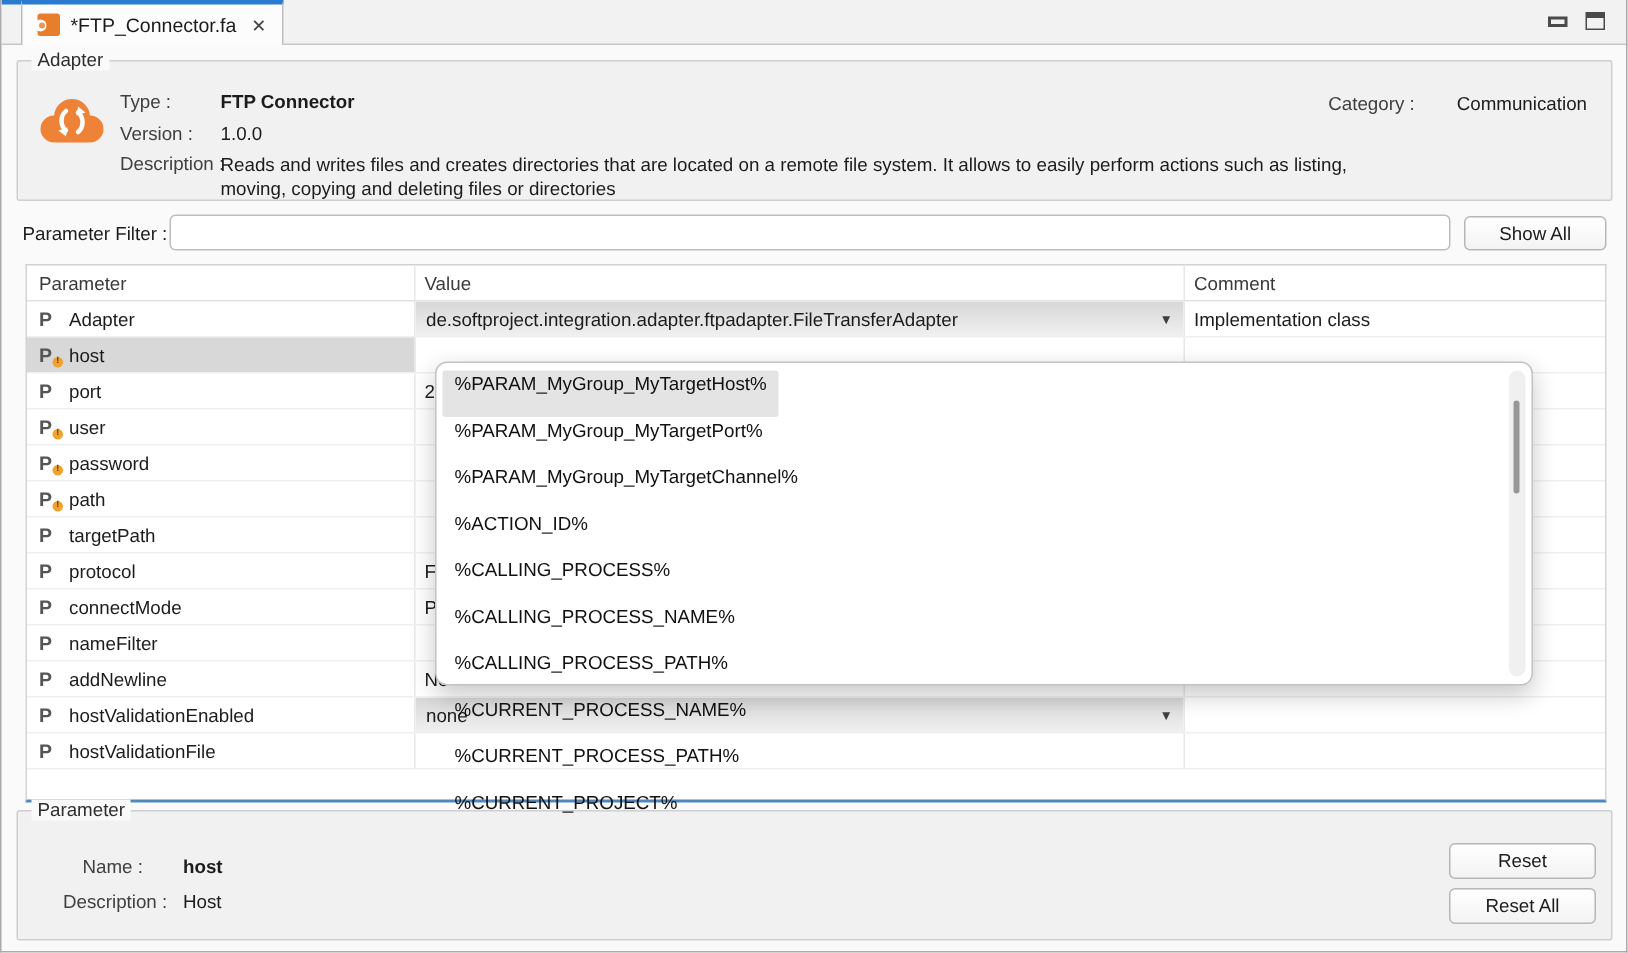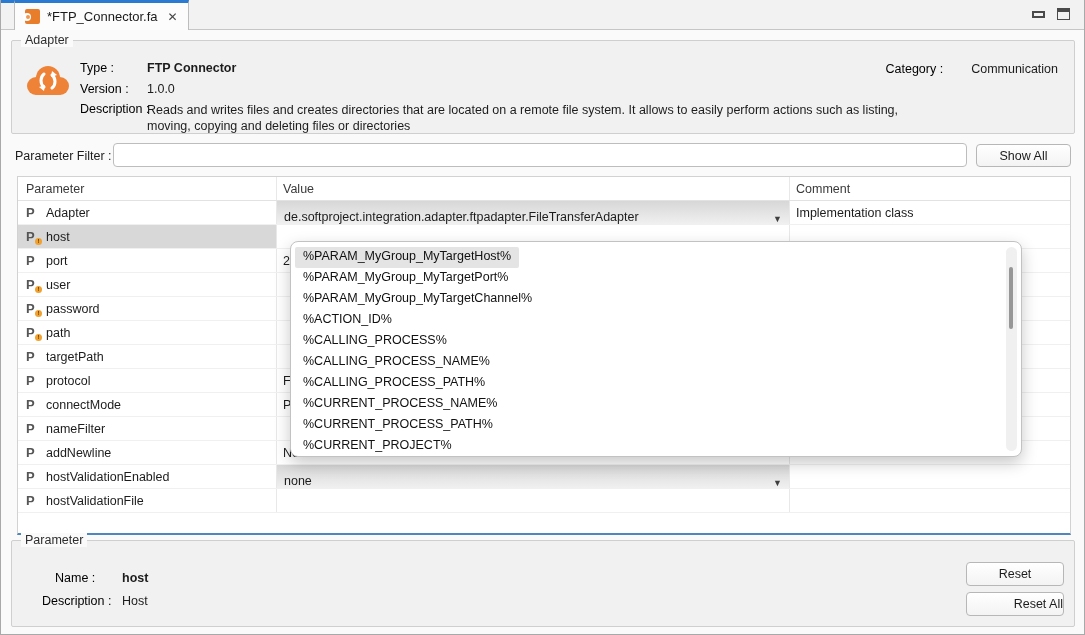--- a/index.html
+++ b/index.html
@@ -22,21 +22,21 @@
   .tab-icon::after  { content:''; position:absolute; left:1px; top:6px; width:4px; height:4px; background:#f0964f; border-radius:50%; }
   .tab-close { font-size:12px; color:#444; margin-left:3px; cursor:pointer; }
   .win-controls { position:absolute; right:14px; top:8px; display:flex; gap:12px; align-items:center; z-index:2; }
   .icon-min { width:13px; height:7px; border:2px solid #4a4a4a; }
   .icon-max { width:13px; height:12px; border:1.5px solid #4a4a4a; border-top-width:4px; }
   
   .groupbox { position:absolute; border:1px solid #cfcfcf; border-radius:2px; background:#f1f1f1; }
   .legend { position:absolute; top:-8px; left:9px; background:#fafafa; padding:0 4px; font-size:12.5px; color:#2e2e2e; }
   #group-adapter { left:10px; top:40px; width:1064px; height:94px; }
   #group-detail  { left:10px; top:540px; width:1064px; height:87px; }
-  .fieldlabel { color:#000000; }
+  .fieldlabel { color:#404040; }
   .abs { position:absolute; }
   .bold { font-weight:bold; }
   #adapter-desc { width:768px; line-height:16px; }
   #category-box { position:absolute; right:16px; top:21px; display:flex; gap:28px; }
   
   #cloud { position:absolute; left:12px; top:22px; }
   
   #filter-label { position:absolute; left:14px; top:149px; }
   #filter-input { position:absolute; left:112px; top:143px; width:854px; height:24px;
     border:1px solid #bdbdbd; border-radius:4px; background:#fff; padding:0 8px; font:inherit; }
@@ -52,34 +52,34 @@
   .tcell { height:100%; display:flex; align-items:center; overflow:hidden; white-space:nowrap; }
   .c1 { padding-left:8px; border-right:1px solid #e8e8e8; }
   .c2 { padding-left:6px; border-right:1px solid #e8e8e8; position:relative; }
   .c3 { padding-left:6px;text-align:center; }
   .c2.nopad { padding-left:0; }
   .sel .c1 { background:#d8d8d8; }
   .picon { position:relative; width:14px; margin-right:6px; flex:none;
     font-weight:bold; font-size:13px; color:#555; text-align:left; }
   .pbadge { position:absolute; right:-2px; bottom:-1px; width:7px; height:7px; background:#f0a130;
     border-radius:50%; font-size:6px; font-weight:bold; color:#5a3c00; line-height:7px; text-align:center; }
-  .combo { width:100%; height:100%; display:flex; align-items:flex-end; padding:0 7px;
+  .combo { width:100%; height:100%; display:flex; align-items:center; padding:0 7px;
     background:linear-gradient(#d7d7d7,#f0f0f0); cursor:pointer; }
   .combo .arrow { margin-left:auto; font-size:9px; color:#3f3f3f; }
   
   #popup { position:absolute; left:289px; top:241px; width:732px; height:216px; z-index:10;
     background:#fff; border:1px solid #c2c2c2; border-radius:8px;
     box-shadow:0 6px 16px rgba(0,0,0,0.22); padding:5px 20px 5px 4px; }
-  .dd-item { height:21px; line-height:18.7px; padding:0 8px; white-space:nowrap; cursor:pointer; color:#111; }
+  .dd-item { height:31px; line-height:18.7px; padding:0 8px; white-space:nowrap; cursor:pointer; color:#111; }
   .dd-item.selected { background:#e4e4e4; border-radius:2px; width:fit-content; }
   .pop-scroll { position:absolute; right:4px; top:5px; bottom:5px; width:11px; background:#f0f0f0; border-radius:6px; }
   .pop-thumb { position:absolute; left:3px; width:4px; top:20px; height:62px; background:#979797; border-radius:2px; cursor:pointer; }
   
   #reset-btn     { position:absolute; right:10px; top:21px; width:98px; height:24px; }
-  #reset-all-btn { position:absolute; right:10px; top:51px; width:98px; height:24px;text-align:right; }
+  #reset-all-btn { position:absolute; right:10px; top:51px; width:98px; height:24px; }
 </style>
 </head>
 <body>
 
 <div id="app">
 
   <div class="tabbar">
     <div class="tab">
       <span class="tab-icon"></span>
       <span>*FTP_Connector.fa</span>

